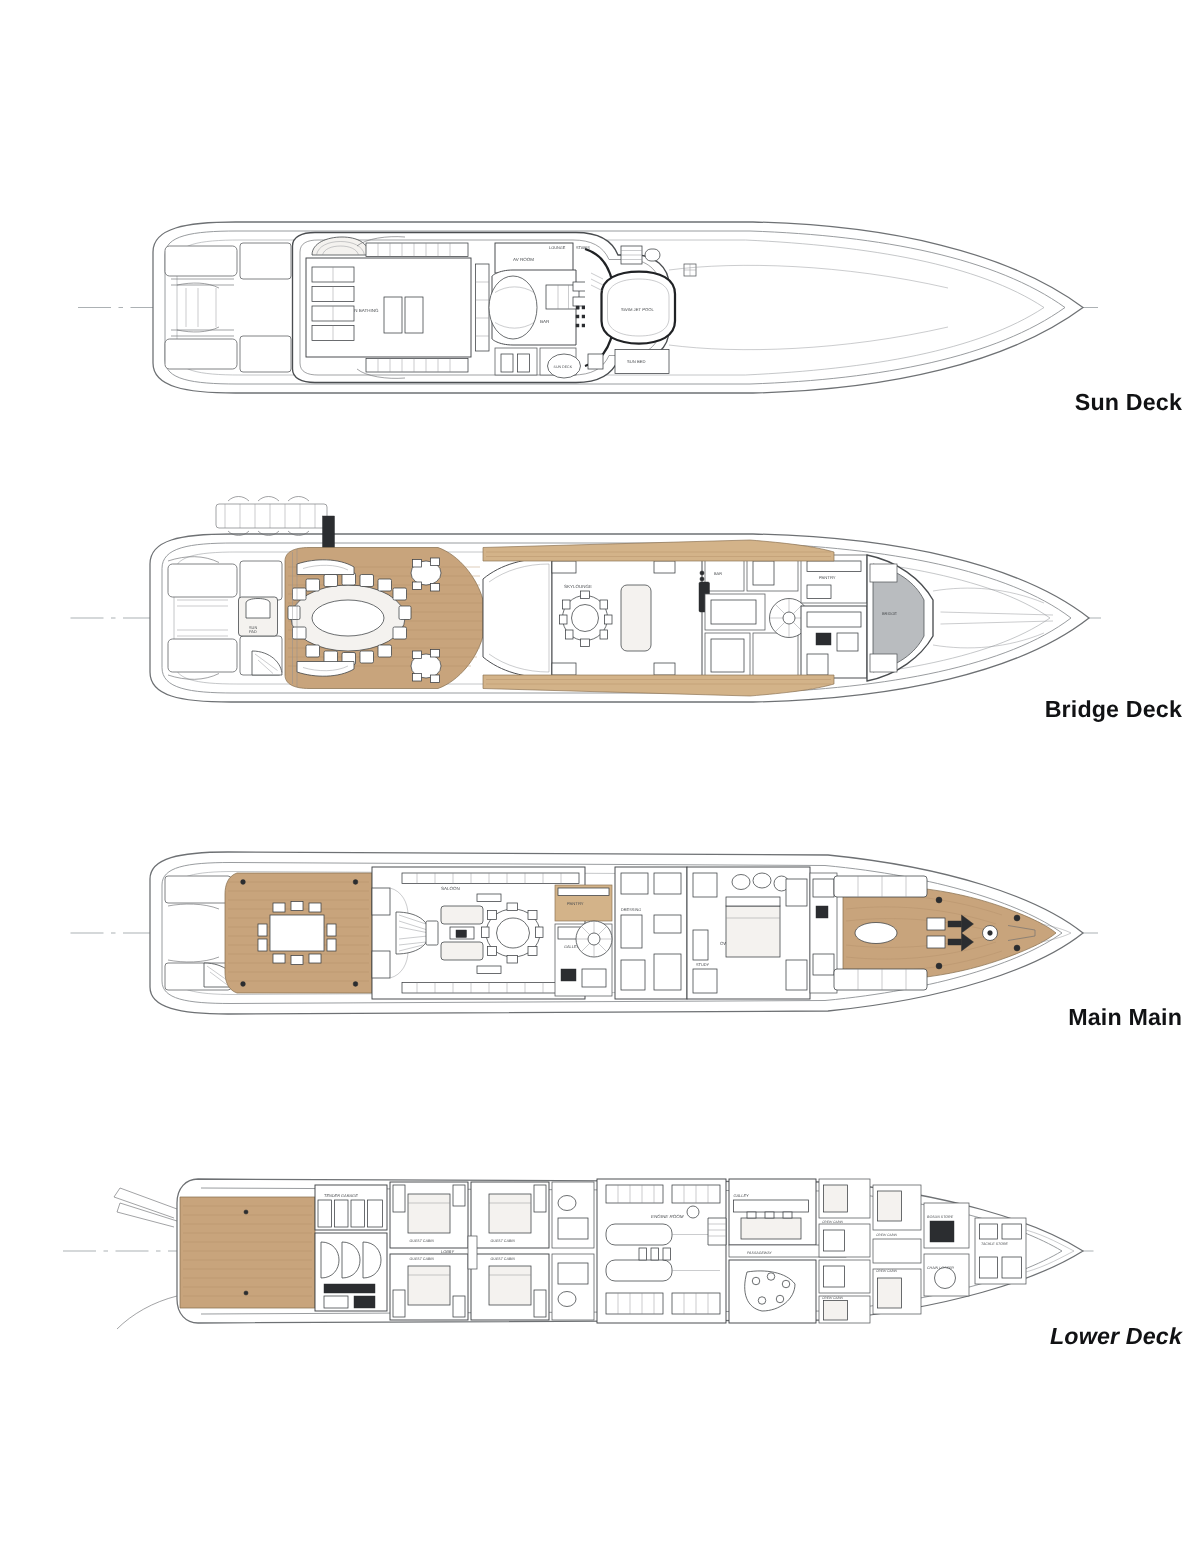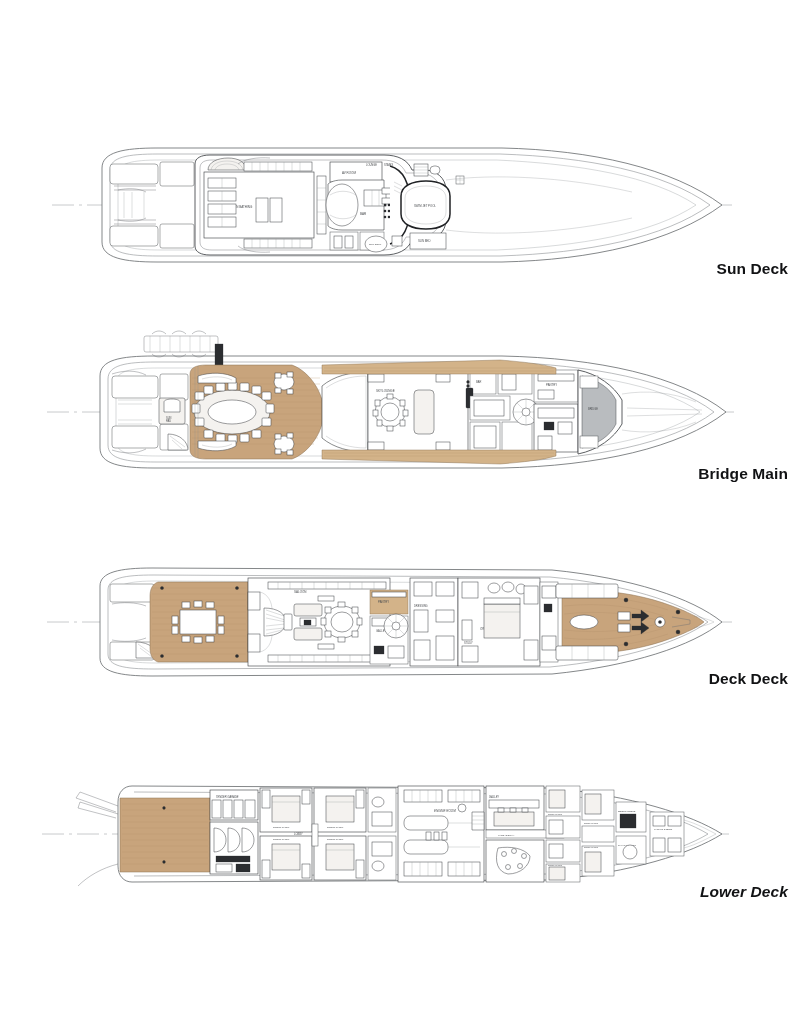--- a/index.html
+++ b/index.html
@@ -343,21 +343,21 @@
         <text class="cad-txt" x="556" y="80" font-size="2.6">BRIDGE</text>
 
         <rect class="room2" x="548" y="46" width="18" height="12"></rect>
         <rect class="room2" x="548" y="106" width="18" height="12"></rect>
 
         <path class="hairline" d="M590 64 C614 60 640 62 664 72"></path>
         <path class="hairline" d="M590 100 C614 104 640 102 664 92"></path>
         <path class="hairline" d="M595 78 L670 80 M595 86 L670 84"></path>
       </svg>
     </div>
-    <div class="deck-label" style="top:135px;">Bridge Main</div>
+    <div class="deck-label" style="top:135px;">Bridge Deck</div>
   </div>
 
   <div class="deck-block" style="top:560px;height:150px;">
     <div class="deck-canvas">
       <svg width="800" height="130" viewBox="0 0 800 130">
         <line class="centerline" x1="15" y1="62" x2="700" y2="62"></line>
 
         <path class="hull" d="M68 26 C68 12 88 8 120 8 L520 10 C600 18 660 38 690 62 C660 86 600 106 520 114 L120 116 C88 116 68 112 68 98 Z"></path>
         <path class="hull-in" d="M76 30 C76 18 92 15 122 15 L518 17 C592 24 648 42 676 62 C648 82 592 100 518 107 L122 109 C92 109 76 106 76 94 Z"></path>
         <path class="hull-thin" d="M84 34 C84 24 98 21 124 21 L515 23 C584 30 636 45 662 62 C636 79 584 94 515 101 L124 103 C98 103 84 100 84 90"></path>
@@ -509,21 +509,21 @@
           <circle cx="594" cy="40" r="2"></circle>
             <circle cx="594" cy="84" r="2"></circle>
           <circle cx="646" cy="52" r="2"></circle>
             <circle cx="646" cy="72" r="2"></circle>
         </g>
         <path class="thinline" d="M640 57 L658 60 L658 64 L640 67"></path>
 
         <path class="hairline" d="M662 56 C672 58 678 60 682 62 C678 64 672 66 662 68"></path>
       </svg>
     </div>
-    <div class="deck-label" style="top:110px;">Deck Deck</div>
+    <div class="deck-label" style="top:110px;">Main Main</div>
   </div>
 
   <div class="deck-block" style="top:768px;height:160px;font-style:italic;">
     <div class="deck-canvas">
       <svg width="800" height="140" viewBox="0 0 800 140">
         <line class="centerline" x1="10" y1="66" x2="700" y2="66"></line>
 
         <path class="hull" d="M100 18 C92 18 86 24 86 34 L86 98 C86 108 92 114 100 114 L520 112 C600 104 658 86 690 66 C658 46 600 28 520 20 Z"></path>
         <path class="hull-in" d="M102 24 L520 26 C592 33 646 48 676 66 C646 84 592 99 520 106 L102 108"></path>
 

